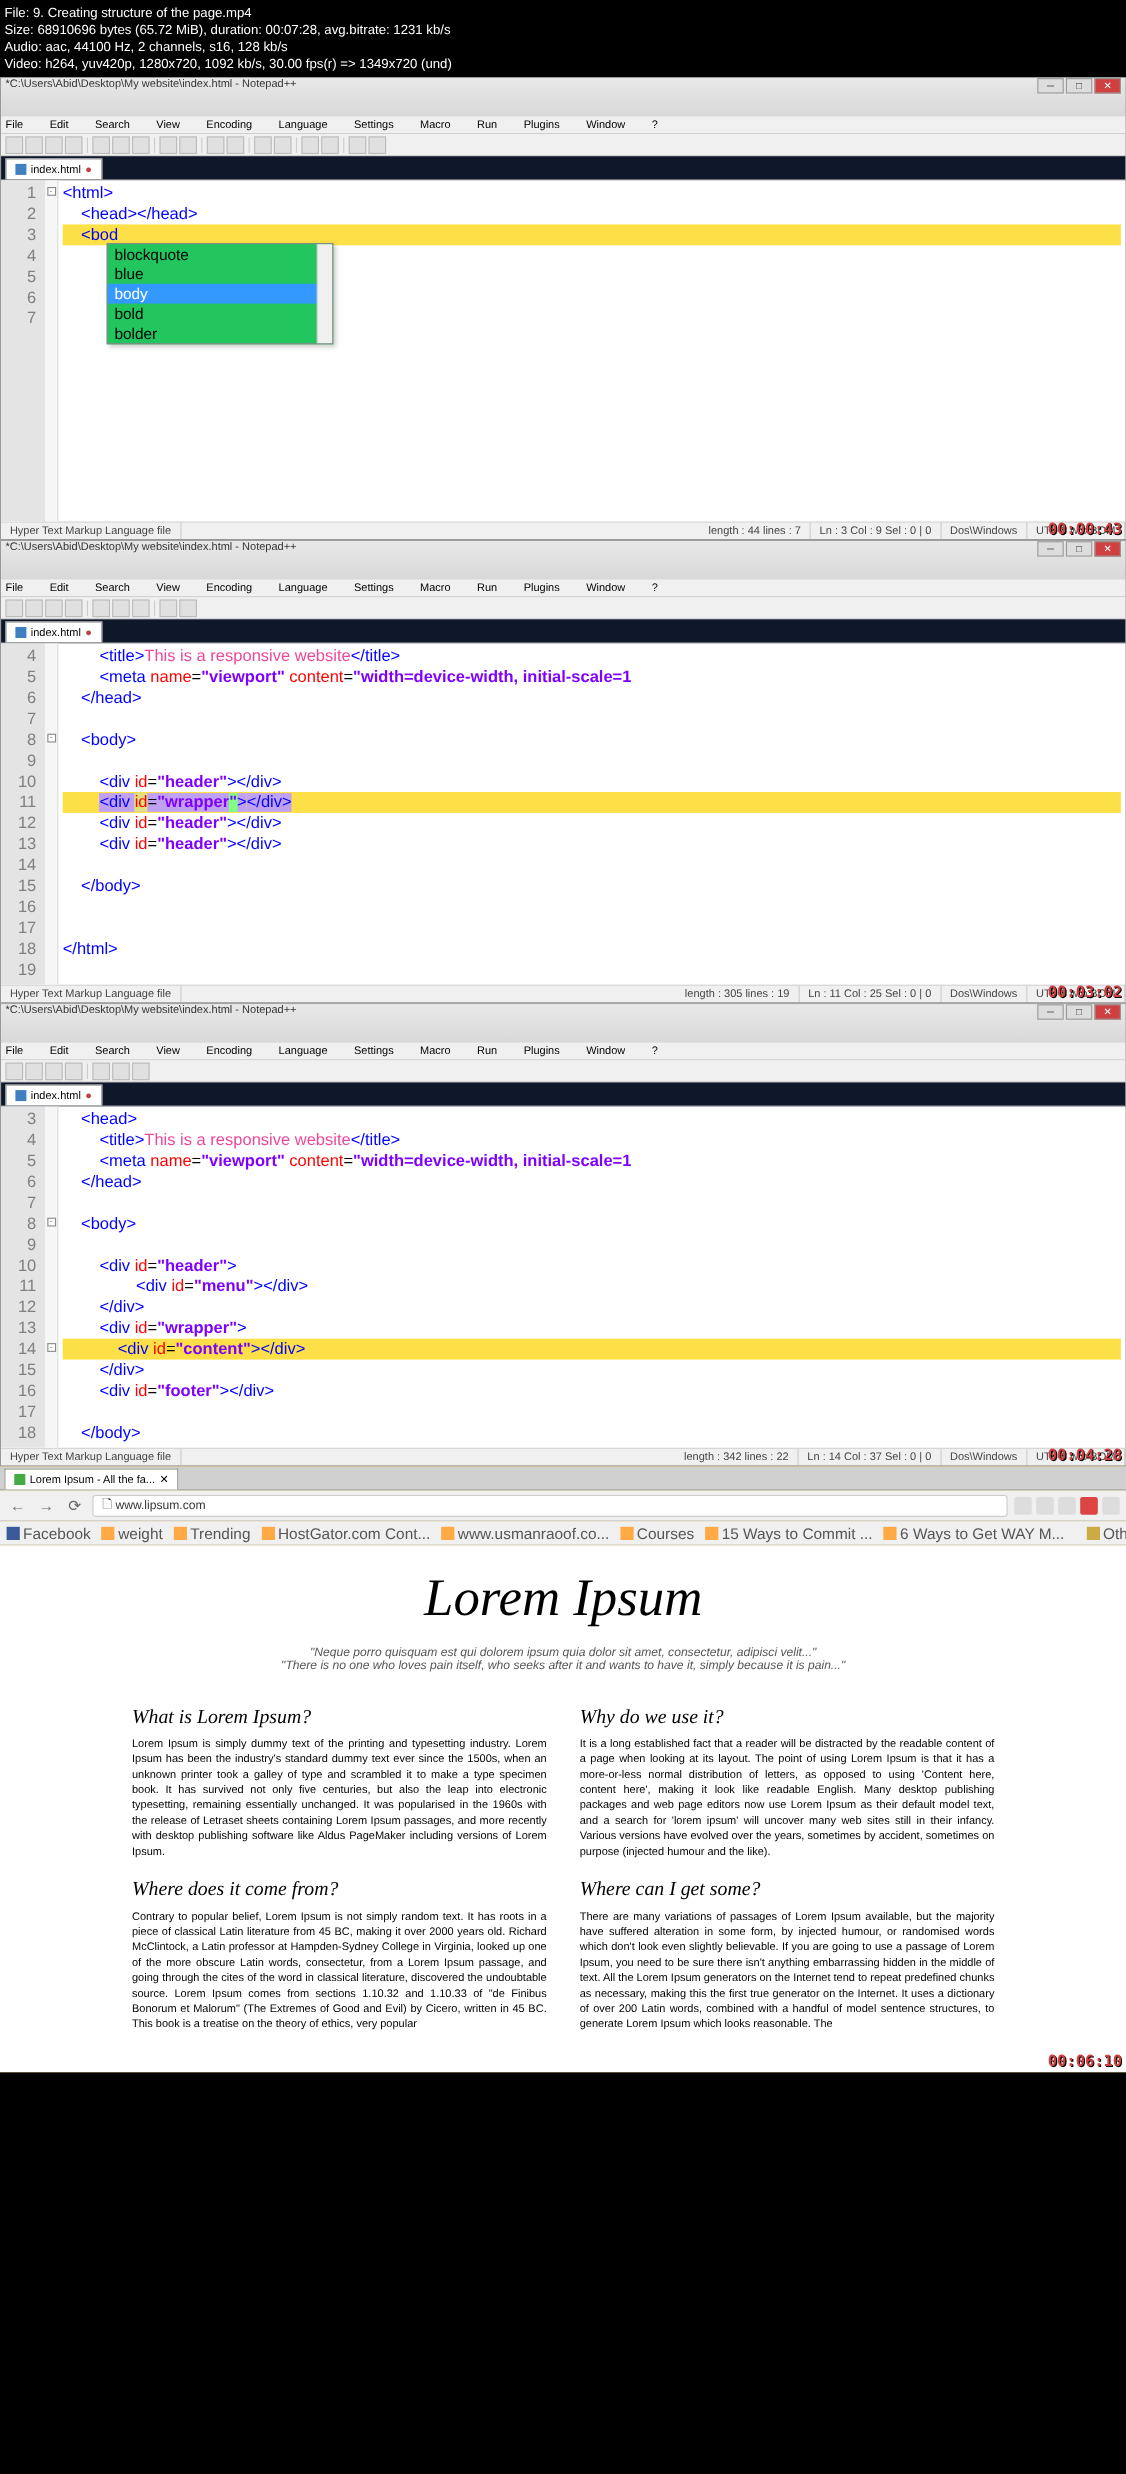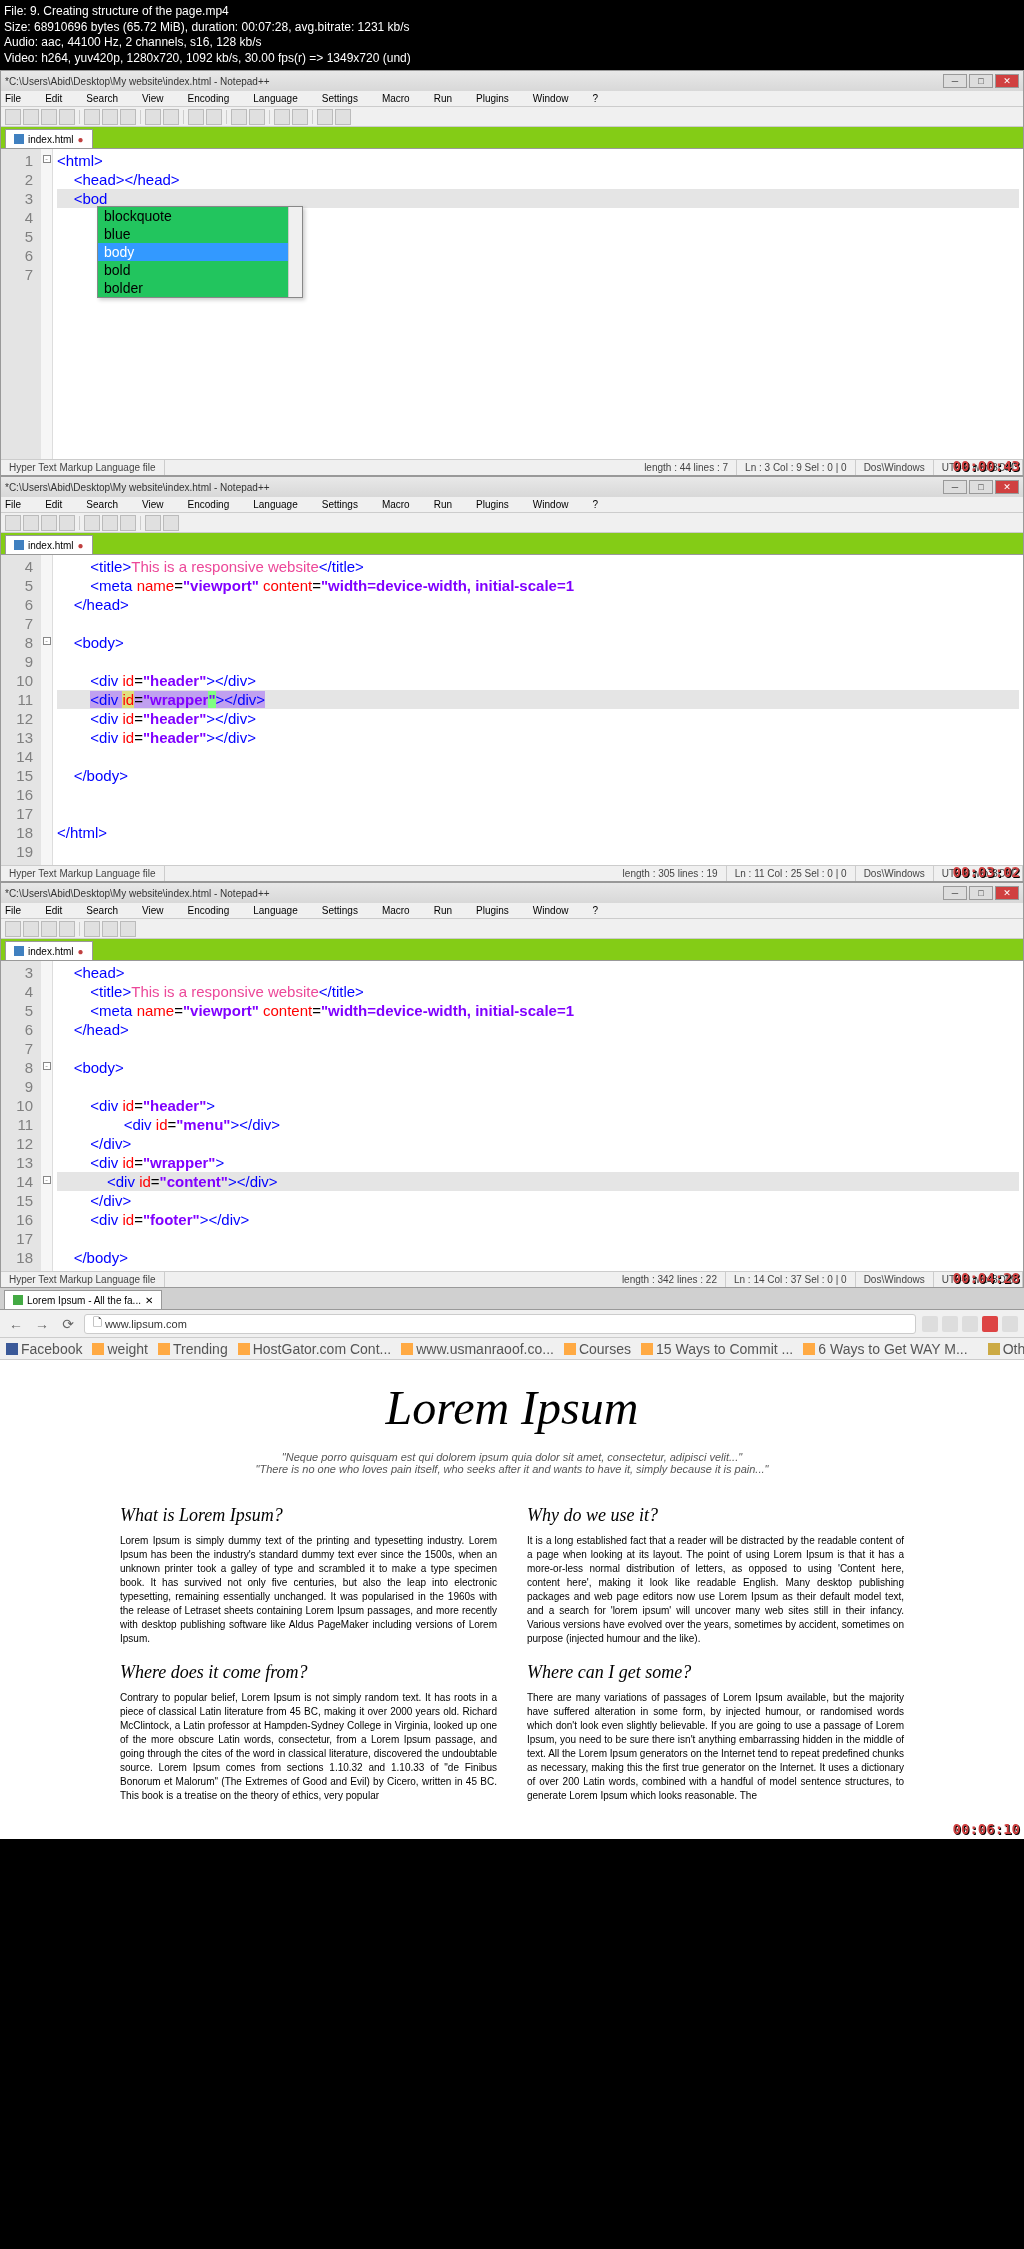--- a/index.html
+++ b/index.html
@@ -1,44 +1,44 @@
 <!DOCTYPE html>
 <html><head>
 <meta charset="utf-8">
 <style>
 *{margin:0;padding:0;box-sizing:border-box;font-family:Tahoma,Arial,sans-serif}
 body{background:#000;width:1024px}
 .overlay-text{color:#fff;font-family:monospace;font-size:12px;padding:4px;line-height:1.3}
 .npp-window{background:#f0f0f0;border:1px solid #999;position:relative}
-.titlebar{background:linear-gradient(#e8e8e8,#d8d8d8);height:20px;display:flex;align-items:center;padding:0 4px;font-size:10px;color:#333}
+.titlebar{background:linear-gradient(#e8e8e8,#d8d8d8);height:35px;display:flex;align-items:flex-start;padding:0 4px;font-size:10px;color:#333}
 .titlebar-spacer{flex:1}
 .win-btn{width:24px;height:14px;margin-left:2px;background:#ddd;border:1px solid #999;display:flex;align-items:center;justify-content:center;font-size:9px}
 .win-close{background:#d04040;color:#fff}
 .menubar{background:#f0f0f0;height:16px;display:flex;padding:0 4px;font-size:10px;align-items:center;gap:24px;border-bottom:1px solid #ccc}
 .menubar span{cursor:default}
 .toolbar{background:#f0f0f0;height:20px;display:flex;padding:2px 4px;gap:2px;border-bottom:1px solid #ccc;align-items:center}
 .tb-btn{width:16px;height:16px;background:#e0e0e0;border:1px solid #bbb;display:flex;align-items:center;justify-content:center}
 .tb-sep{width:1px;height:14px;background:#ccc;margin:0 2px}
-.tabs{background:#84cc16;height:22px;display:flex;padding:2px 4px 0;border-bottom:1px solid #999}
+.tabs{background:#0f172a;height:22px;display:flex;padding:2px 4px 0;border-bottom:1px solid #999}
 .tab{background:#fff;border:1px solid #999;border-bottom:none;padding:2px 8px;font-size:10px;display:flex;align-items:center;gap:4px}
 .tab-icon{width:10px;height:10px;background:#4080c0}
 .tab-close{color:#c04040;font-size:10px}
 .editor{background:#fff;display:flex;font-family:Consolas,monospace;font-size:15px;position:relative}
 .gutter{background:#e4e4e4;color:#808080;text-align:right;padding:2px 8px 2px 4px;min-width:40px;user-select:none}
 .gutter div{height:19px;line-height:19px}
 .code{flex:1;padding:2px 4px;position:relative}
 .code-line{height:19px;line-height:19px;white-space:pre}
 .fold-col{width:12px;background:#f6f6f6;border-right:1px solid #ddd}
 .fold-col div{height:19px;display:flex;align-items:center;justify-content:center;font-size:10px;color:#888}
 .fold-mark{width:8px;height:8px;border:1px solid #888;background:#fff;display:flex;align-items:center;justify-content:center;font-size:8px;line-height:1}
 .tag{color:#0000ff}
 .attr{color:#ff0000}
 .str{color:#8000ff;font-weight:bold}
 .title-str{color:#ec4899;font-weight:normal}
-.hl-line{background:#e5e5e5}
+.hl-line{background:#fde047}
 .hl-attr{background:#e0e080}
 .autocomplete{position:absolute;background:#22c55e;border:1px solid #888;width:206px;font-family:Consolas,monospace;font-size:14px;box-shadow:2px 2px 4px rgba(0,0,0,0.2)}
 .ac-item{padding:1px 6px}
 .ac-selected{background:#3399ff;color:#fff}
 .ac-scroll{position:absolute;right:0;top:0;bottom:0;width:14px;background:#f0f0f0;border-left:1px solid #ccc}
 .statusbar{background:#f0f0f0;height:16px;display:flex;font-size:10px;align-items:center;border-top:1px solid #ccc;color:#444}
 .sb-cell{padding:0 8px;border-right:1px solid #ccc;height:100%;display:flex;align-items:center}
 .sb-spacer{flex:1}
 .timestamp{position:absolute;right:4px;bottom:2px;color:#d04040;font-family:monospace;font-size:14px;font-weight:bold;text-shadow:1px 1px 0 #000}
 .browser-window{background:#eab308;position:relative}

